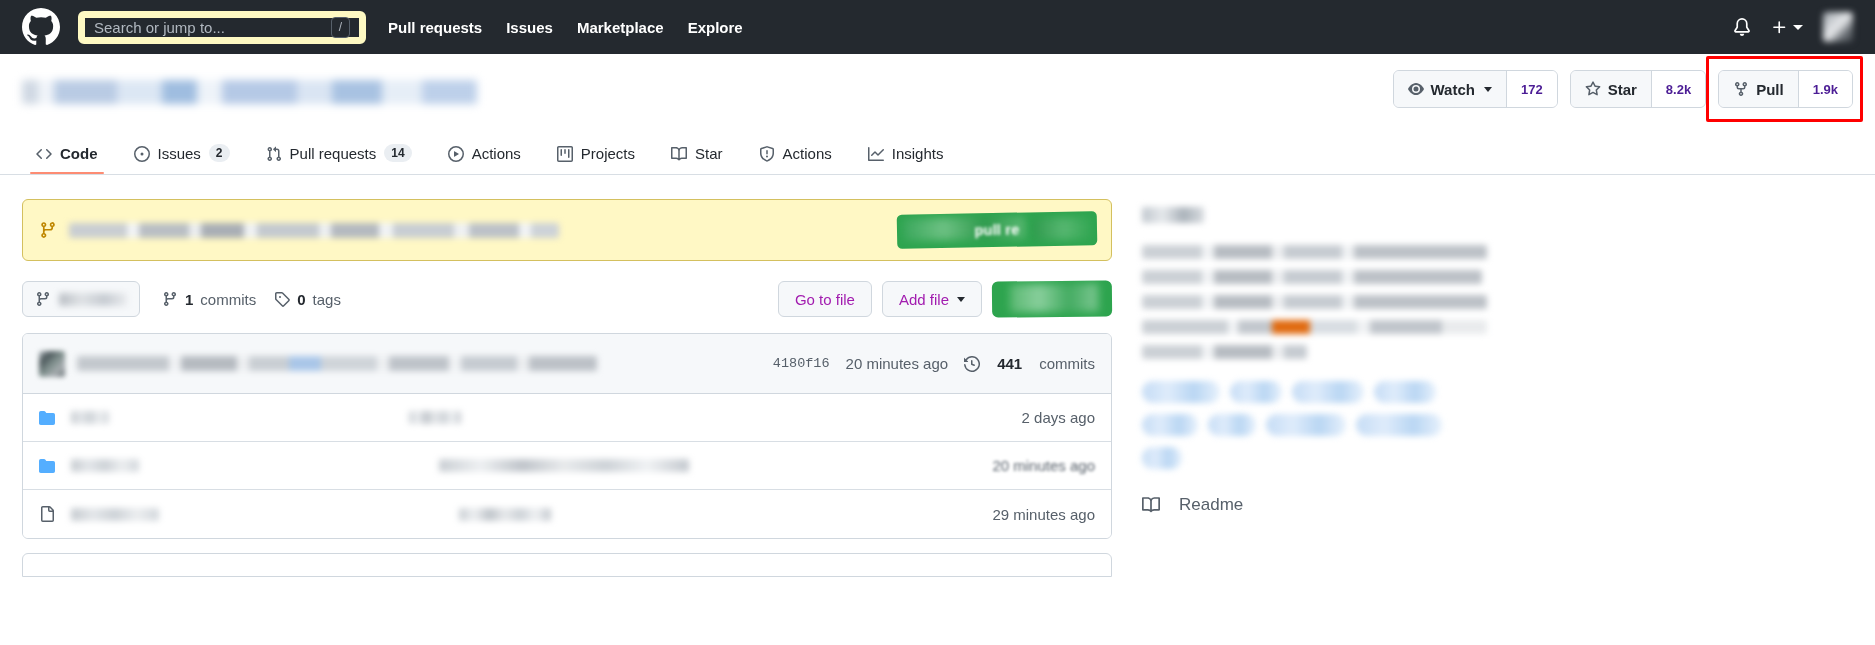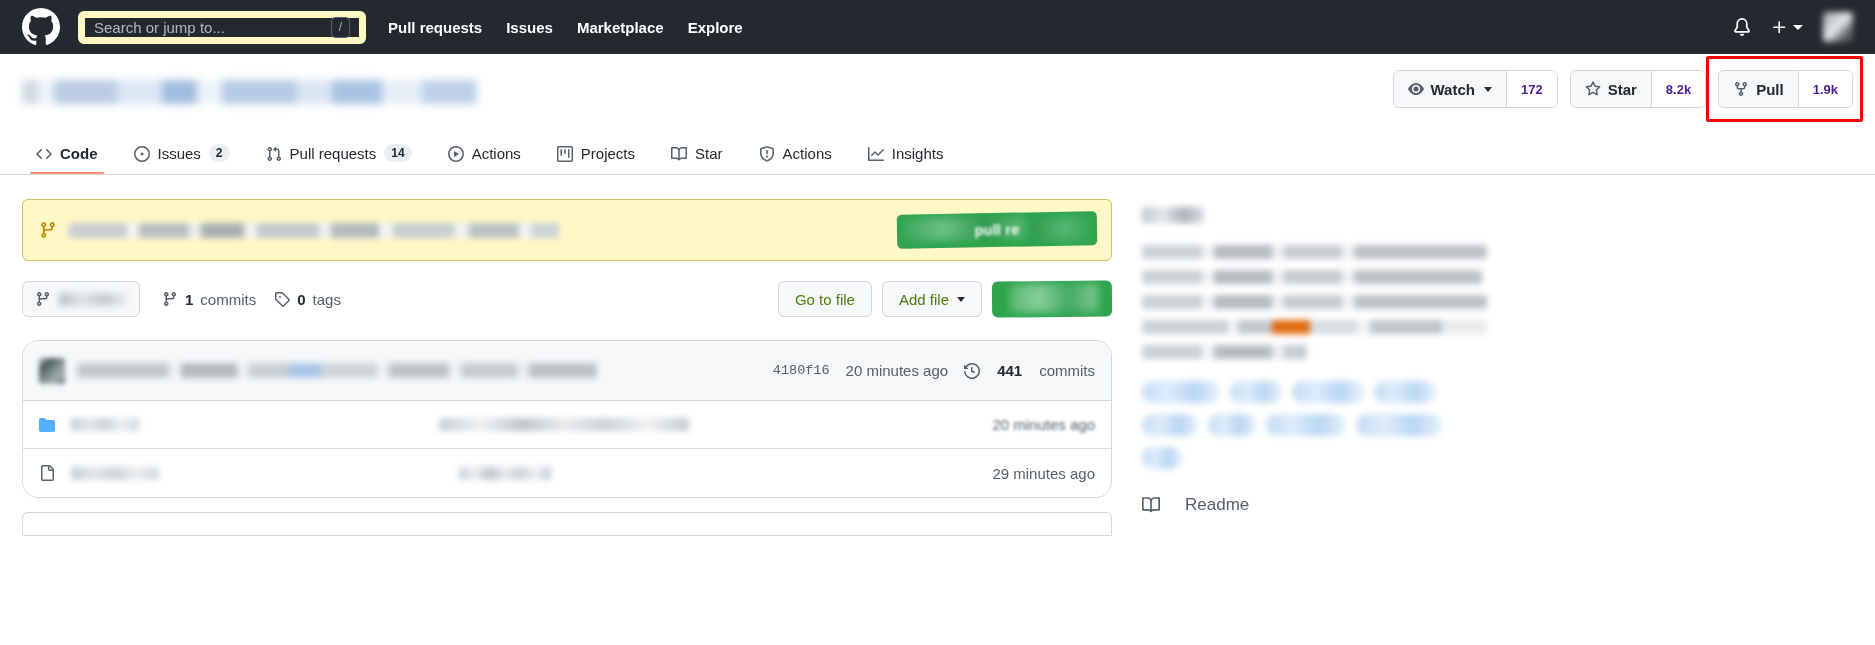--- a/index.html
+++ b/index.html
@@ -292,43 +292,43 @@
     display: flex; align-items: center; gap: 10px;
     position: relative;
   }
   .plain-btn {
     border: 1px solid #d0d7de;
     border-radius: 6px;
     background: #f6f8fa;
     height: 36px;
     padding: 0 16px;
     display: flex; align-items: center; gap: 6px;
-    font-size: 15px; color: #4d7c0f;
+    font-size: 15px; color: #a21caf;
     font-weight: 500;
     white-space: nowrap;
   }
   .green-code-btn {
     width: 120px; height: 36px;
     background: #2da44e;
     border-radius: 6px;
     position: relative;
     overflow: hidden;
     transform: rotate(-0.6deg);
   }
   .green-code-btn .gsmear {
     position: absolute; inset: 3px 14px 5px 18px;
     background: linear-gradient(90deg,#5ab872,#89cf9c,#43ab61,#7cc791);
     filter: blur(4.5px);
   }
 
   
   .file-table {
-    margin-top: 23px;
+    margin-top: 16px;
     border: 1px solid #d0d7de;
-    border-radius: 16px;
+    border-radius: 6px;
     overflow: hidden;
   }
   .commit-row {
     background: #f6f8fa;
     display: flex; align-items: center;
     padding: 14px 16px;
     border-bottom: 1px solid #d0d7de;
     min-height: 60px;
   }
   .commit-avatar-blur {
@@ -444,21 +444,21 @@
         #c0c5cb 228px 300px, #e9ebed 300px 345px);
   }
   .topics { display: flex; flex-wrap: wrap; gap: 11px 10px; margin-bottom: 26px; width: 340px; }
   .topic-pill {
     height: 22px;
     border-radius: 12px;
     background: linear-gradient(90deg,#c5dcf5,#dfecfb,#b9d6f3,#e7f1fc);
     filter: blur(3px);
   }
   .readme-link {
-    display: flex; align-items: center; gap: 25px;
+    display: flex; align-items: center; gap: 19px;
     font-size: 17px; color: #57606a;
   }
   .readme-link svg { display: block; fill: #57606a; }
 </style>
 </head>
 <body>
 
 <div class="gh-header">
   <a class="gh-logo">
     <svg viewBox="0 0 16 16" aria-hidden="true">
@@ -696,20 +696,32 @@
               <svg width="16" height="16" viewBox="0 0 16 16">
                   <path d="m.427 1.927 1.215 1.215a8.002 8.002 0 1 1-1.6 5.685.75.75 0 1 1 1.493-.154 6.5 6.5 0 1 0 1.18-4.458l1.358 1.358A.25.25 0 0 1 3.896 6H.25A.25.25 0 0 1 0 5.75V2.104a.25.25 0 0 1 .427-.177ZM7.75 4a.75.75 0 0 1 .75.75v2.992l2.028.812a.75.75 0 0 1-.557 1.392l-2.5-1A.751.751 0 0 1 7 8.25v-3.5A.75.75 0 0 1 7.75 4Z"></path>
                 </svg>
             </span>
             <b>441</b>
             <span>commits</span>
           </span>
         </div>
       </div>
 
+      <div class="f-row">
+        <span class="f-icon">
+          <svg width="16" height="16" viewBox="0 0 16 16" style="fill:#54aeff">
+              <path d="M1.75 1A1.75 1.75 0 0 0 0 2.75v10.5C0 14.216.784 15 1.75 15h12.5A1.75 1.75 0 0 0 16 13.25v-8.5A1.75 1.75 0 0 0 14.25 3H7.5a.25.25 0 0 1-.2-.1l-.9-1.2C6.07 1.26 5.55 1 5 1H1.75Z"></path>
+            </svg>
+        </span>
+        <span class="f-name-blur" style="width:38px"></span>
+        <span class="f-mid">
+          <span class="f-msg-blur" style="width:52px;left:300px"></span>
+        </span>
+        <span class="f-time">2 days ago</span>
+      </div>
 
       <div class="f-row">
         <span class="f-icon">
           <svg width="16" height="16" viewBox="0 0 16 16" style="fill:#54aeff">
               <path d="M1.75 1A1.75 1.75 0 0 0 0 2.75v10.5C0 14.216.784 15 1.75 15h12.5A1.75 1.75 0 0 0 16 13.25v-8.5A1.75 1.75 0 0 0 14.25 3H7.5a.25.25 0 0 1-.2-.1l-.9-1.2C6.07 1.26 5.55 1 5 1H1.75Z"></path>
             </svg>
         </span>
         <span class="f-name-blur" style="width:68px"></span>
         <span class="f-mid">
           <span class="f-msg-blur" style="width:250px;left:300px"></span>

